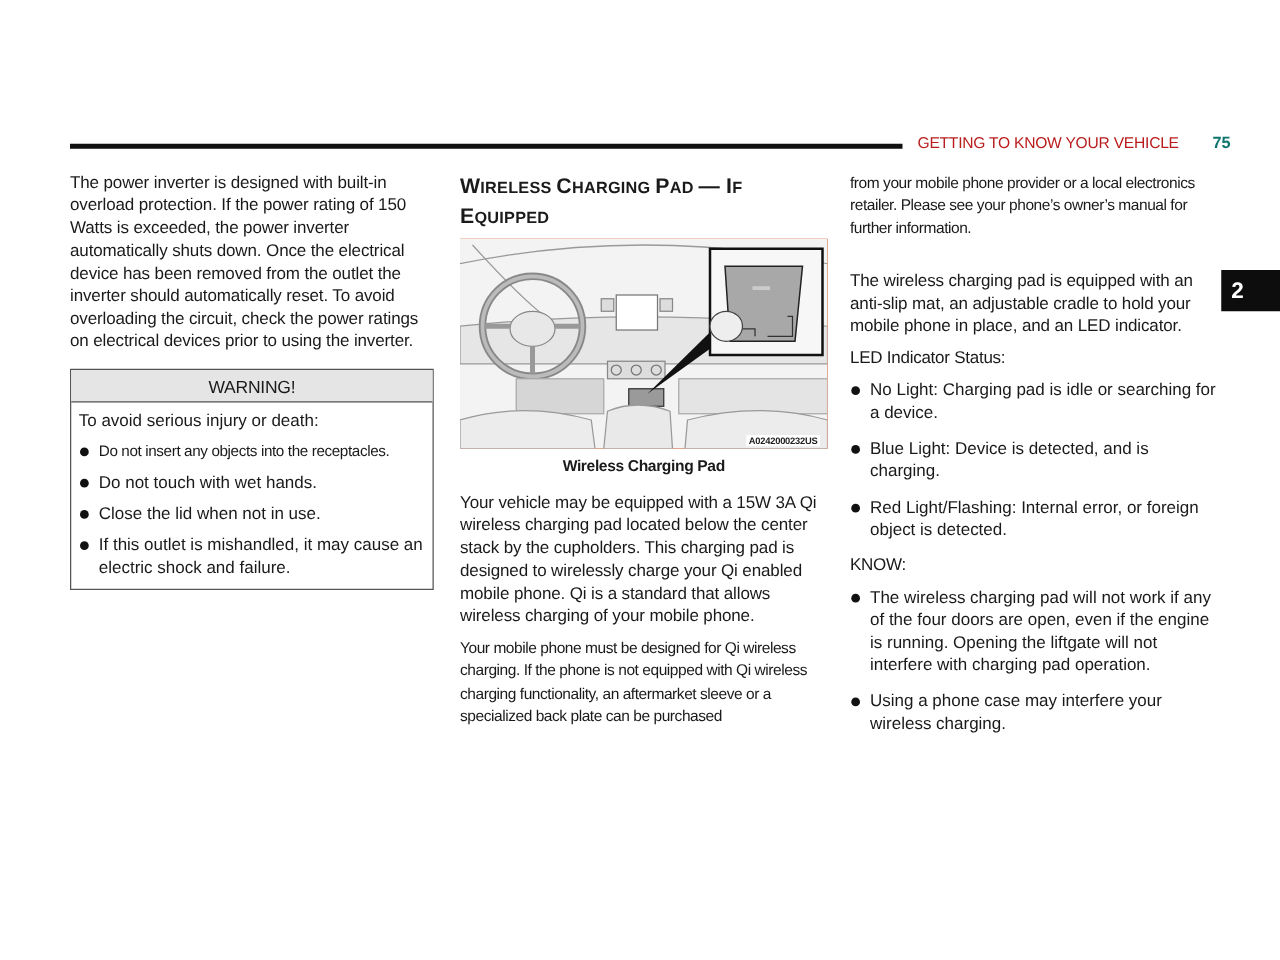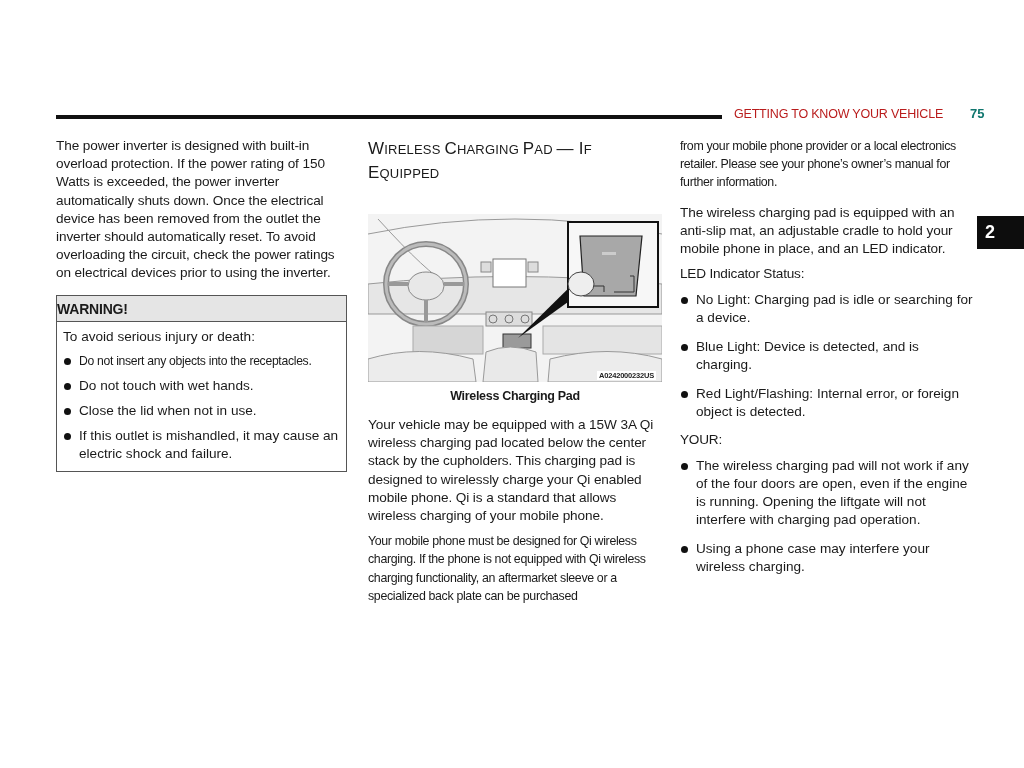--- a/index.html
+++ b/index.html
@@ -15,31 +15,31 @@
 
     .col { position: absolute; top: 137px; }
     .col1 { left: 56px; width: 292px; }
     .col2 { left: 368px; width: 294px; }
     .col3 { left: 680px; width: 294px; }
 
     p.body { margin: 0; font-size: 13.6px; line-height: 18.2px; letter-spacing: -0.1px; }
     p.body.condensed { font-size: 12.4px; letter-spacing: -0.35px; }
 
     .warning { margin-top: 12px; border: 1px solid #555; width: 289px; }
-    .warning-head { background: #e5e5e5; border-bottom: 1px solid #555; font-size: 14px;
-      padding: 5px 0 4px; letter-spacing: -0.2px; font-weight: bold; }
+    .warning-head { background: #e5e5e5; border-bottom: 1px solid #555; text-align: center; font-size: 14px;
+      padding: 5px 0 4px; letter-spacing: -0.2px; }
     .warning-body { padding: 6px 6px 8px 6px; }
     .warning-intro { font-size: 13.6px; line-height: 18px; margin-bottom: 6px; }
     ul.bullets { list-style: none; margin: 0; padding: 0; }
     ul.bullets li { position: relative; padding-left: 16px; font-size: 13.6px; line-height: 18px; margin-bottom: 7px; }
     ul.bullets li.cond { font-size: 12.2px; letter-spacing: -0.3px; }
     ul.bullets li .dot { position: absolute; left: 1px; top: 6px; width: 7px; height: 7px; border-radius: 50%; background: #111; }
     ul.bullets li:last-child { margin-bottom: 0; }
 
-    .section-title { font-weight: normal; font-size: 17px; line-height: 23px; letter-spacing: 0.2px; margin: 0 0 29px 0; }
+    .section-title { font-weight: bold; font-size: 17px; line-height: 23px; letter-spacing: 0.2px; margin: 0 0 6px 0; }
     .section-title .sc { font-size: 13px; }
 
     .figure { position: relative; width: 294px; height: 168px; background: #c2410c; overflow: hidden; }
     .figure svg { display: block; }
     .fig-code { position: absolute; right: 6px; bottom: 2px; font-size: 7.5px; font-weight: bold; color: #222; background: #fff; padding: 0 2px; letter-spacing: -0.2px; }
     .fig-caption { text-align: center; font-weight: bold; font-size: 12.5px; letter-spacing: -0.3px; margin: 7px 0 13px; }
 
     .sub-head { font-size: 13.6px; font-weight: normal; margin: 8px 0 10px; letter-spacing: -0.2px; }
     .col3 ul.bullets li { margin-bottom: 11px; }
   </style>
@@ -119,26 +119,26 @@
     </svg>
     <div class="fig-code">A0242000232US</div>
   </div>
   <div class="fig-caption">Wireless Charging Pad</div>
 
   <p class="body" style="margin-bottom:7px;">Your vehicle may be equipped with a 15W 3A Qi wireless charging pad located below the center stack by the cupholders. This charging pad is designed to wirelessly charge your Qi enabled mobile phone. Qi is a standard that allows wireless charging of your mobile phone.</p>
   <p class="body condensed">Your mobile phone must be designed for Qi wireless charging. If the phone is not equipped with Qi wireless charging functionality, an aftermarket sleeve or a specialized back plate can be purchased</p>
 </div>
 
 <div class="col col3">
-  <p class="body condensed" style="margin-bottom:12px;">from your mobile phone provider or a local electronics retailer. Please see your phone’s owner’s manual for further information.</p>
+  <p class="body condensed" style="margin-bottom:24px;">from your mobile phone provider or a local electronics retailer. Please see your phone’s owner’s manual for further information.</p>
   <p class="body">The wireless charging pad is equipped with an anti-slip mat, an adjustable cradle to hold your mobile phone in place, and an LED indicator.</p>
   <div class="sub-head">LED Indicator Status:</div>
   <ul class="bullets">
     <li><span class="dot"></span><span>No Light: Charging pad is idle or searching for a device.</span></li>
     <li><span class="dot"></span><span>Blue Light: Device is detected, and is charging.</span></li>
     <li><span class="dot"></span><span>Red Light/Flashing: Internal error, or foreign object is detected.</span></li>
   </ul>
-  <div class="sub-head" style="margin-top:0;">YOUR:</div>
+  <div class="sub-head" style="margin-top:0;">KNOW:</div>
   <ul class="bullets">
     <li><span class="dot"></span><span>The wireless charging pad will not work if any of the four doors are open, even if the engine is running. Opening the liftgate will not interfere with charging pad operation.</span></li>
     <li><span class="dot"></span><span>Using a phone case may interfere your wireless charging.</span></li>
   </ul>
 </div>
 
 </body></html>

